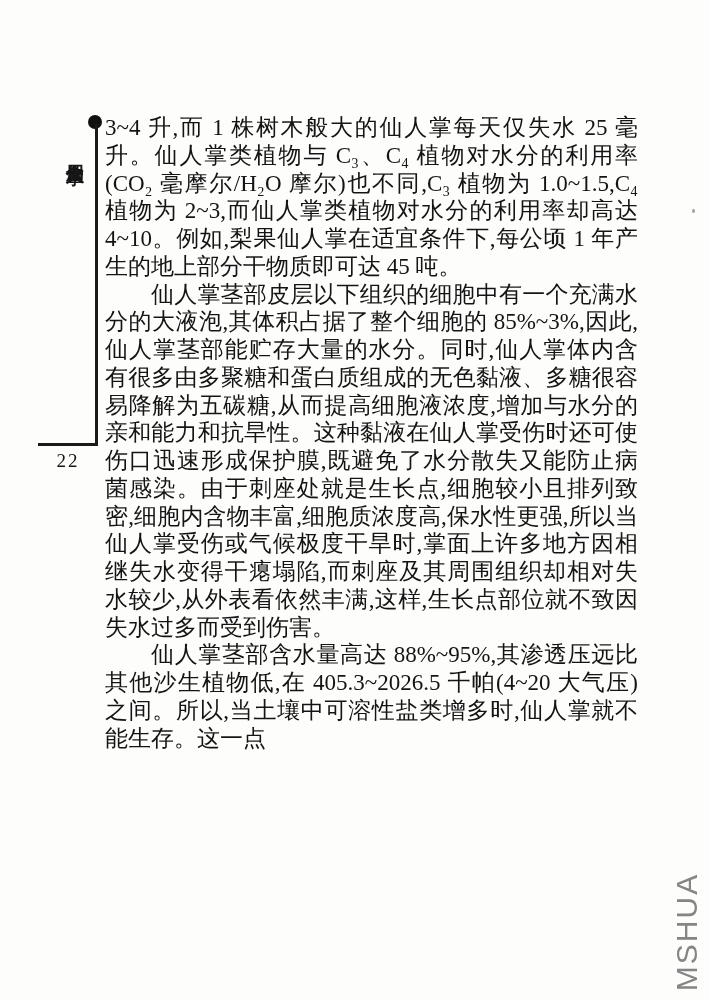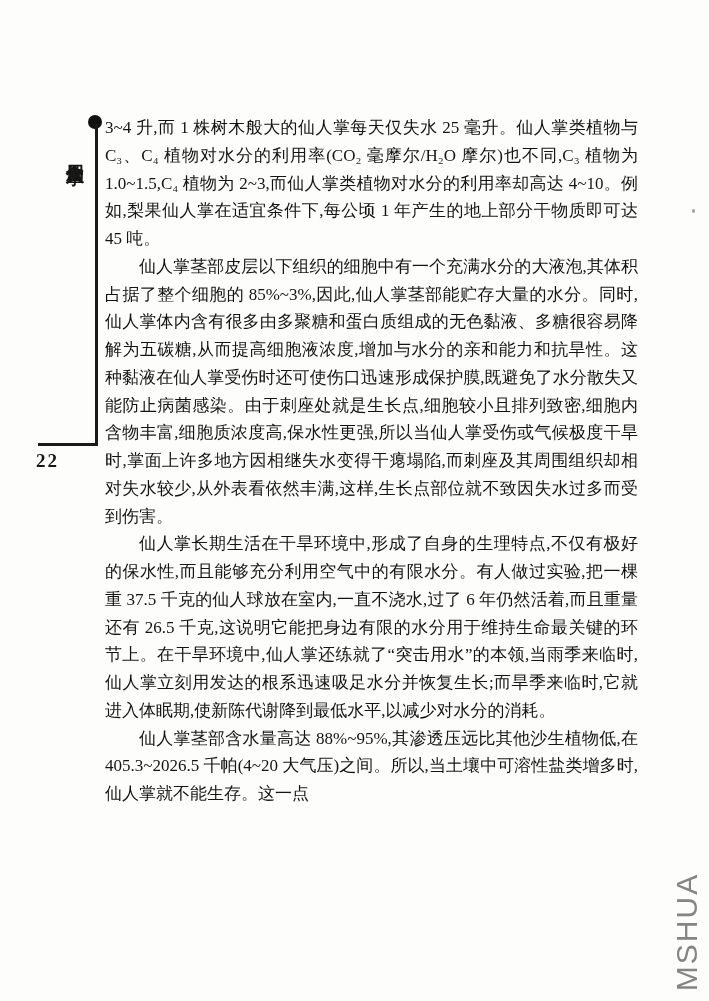--- a/index.html
+++ b/index.html
@@ -48,36 +48,36 @@
     writing-mode: vertical-rl;
     text-orientation: upright;
     font-size: 18px;
     font-weight: 700;
     letter-spacing: 1px;
     color: #161616;
     line-height: 26px;
   }
   .page-number {
     position: absolute;
-    left: 36px;
+    left: 47px;
     top: 450px;
     width: 42px;
-    text-align: left;
+    text-align: center;
     font-size: 19px;
-    font-weight: 700;
+    font-weight: 400;
     color: #161616;
     letter-spacing: 2px;
   }
   
   .body-text {
     position: absolute;
     left: 105px;
     top: 114px;
     width: 533px;
-    font-size: 17px;
+    font-size: 23px;
     line-height: 27.75px;
     color: #141414;
     text-align: justify;
     text-justify: inter-character;
   }
   .body-text p {
     margin: 0;
     padding: 0;
   }
   .body-text p.indent {
@@ -114,21 +114,20 @@
 
   <div class="section-bullet"></div>
   <div class="margin-vline"></div>
   <div class="margin-hline"></div>
   <div class="book-title">食用仙人掌</div>
   <div class="page-number">22</div>
 
   <div class="body-text">
     <p>3~4 升,而 1 株树木般大的仙人掌每天仅失水 25 毫升。仙人掌类植物与 C₃、C₄ 植物对水分的利用率(CO₂ 毫摩尔/H₂O 摩尔)也不同,C₃ 植物为 1.0~1.5,C₄ 植物为 2~3,而仙人掌类植物对水分的利用率却高达 4~10。例如,梨果仙人掌在适宜条件下,每公顷 1 年产生的地上部分干物质即可达 45 吨。</p>
     <p class="indent">仙人掌茎部皮层以下组织的细胞中有一个充满水分的大液泡,其体积占据了整个细胞的 85%~3%,因此,仙人掌茎部能贮存大量的水分。同时,仙人掌体内含有很多由多聚糖和蛋白质组成的无色黏液、多糖很容易降解为五碳糖,从而提高细胞液浓度,增加与水分的亲和能力和抗旱性。这种黏液在仙人掌受伤时还可使伤口迅速形成保护膜,既避免了水分散失又能防止病菌感染。由于刺座处就是生长点,细胞较小且排列致密,细胞内含物丰富,细胞质浓度高,保水性更强,所以当仙人掌受伤或气候极度干旱时,掌面上许多地方因相继失水变得干瘪塌陷,而刺座及其周围组织却相对失水较少,从外表看依然丰满,这样,生长点部位就不致因失水过多而受到伤害。</p>
-    <p class="indent">仙人掌长期生活在干旱环境中,形成了自身的生理特点,不仅有极好的保水性,而且能够充分利用空气中的有限水分。有人做过实验,把一棵重 37.5 千克的仙人球放在室内,一直不浇水,过了 6 年仍然活着,而且重量还有 26.5 千克,这说明它能把身边有限的水分用于维持生命最关键的环节上。在干旱环境中,仙人掌还练就了“突击用水”的本领,当雨季来临时,仙人掌立刻用发达的根系迅速吸足水分并恢复生长;而旱季来临时,它就进入体眠期,使新陈代谢降到最低水平,以减少对水分的消耗。</p>
     <p class="indent">仙人掌茎部含水量高达 88%~95%,其渗透压远比其他沙生植物低,在 405.3~2026.5 千帕(4~20 大气压)之间。所以,当土壤中可溶性盐类增多时,仙人掌就不能生存。这一点</p>
   </div>
 
   <div class="watermark">MSHUA</div>
 
   <div class="scan-speck"></div>
 
 </div>
 
 </body></html>

